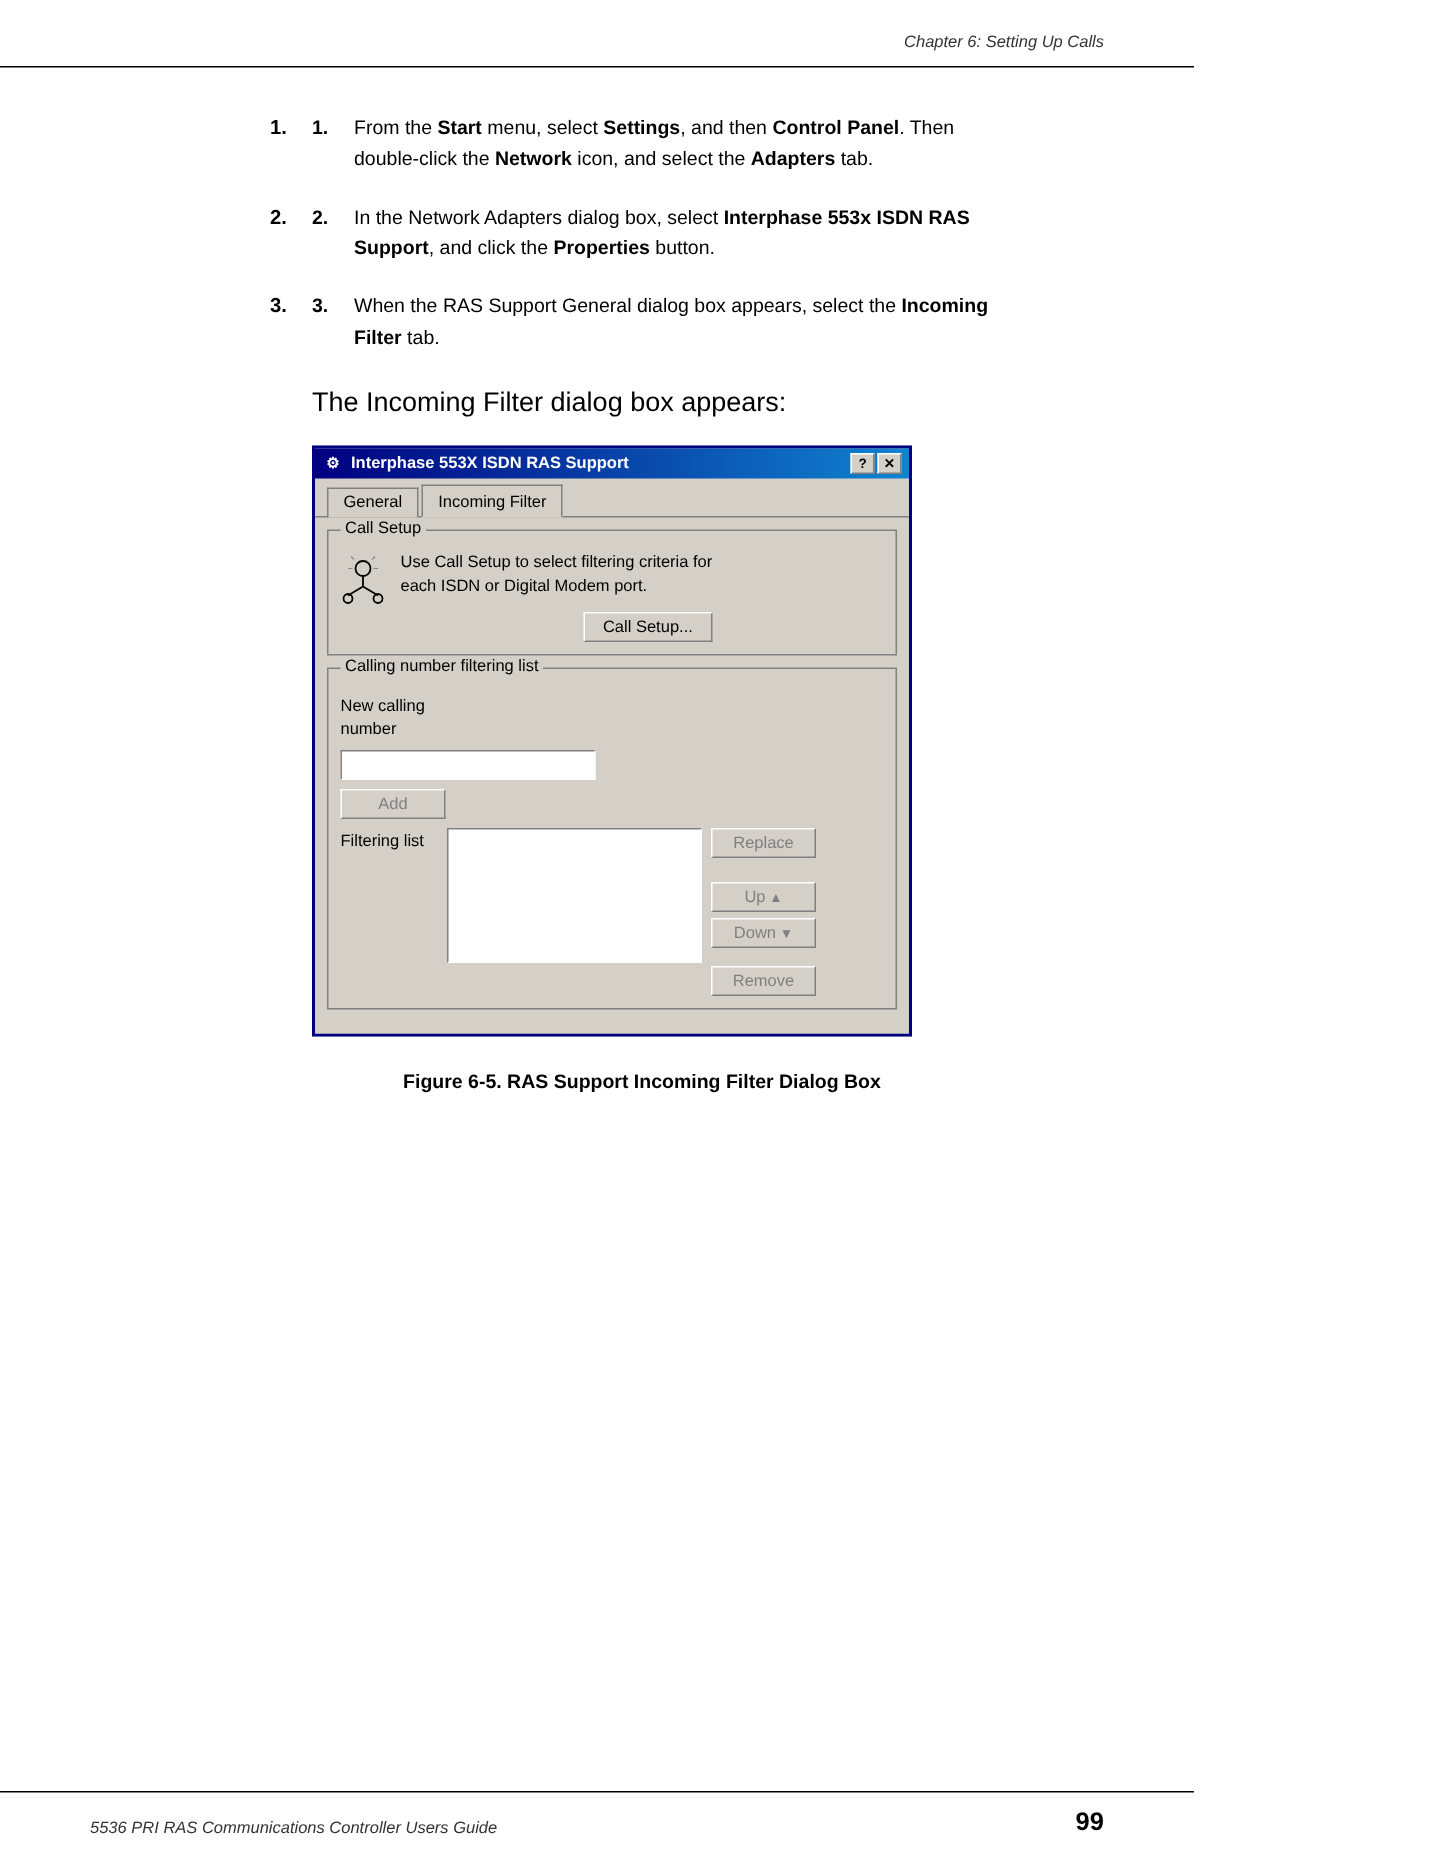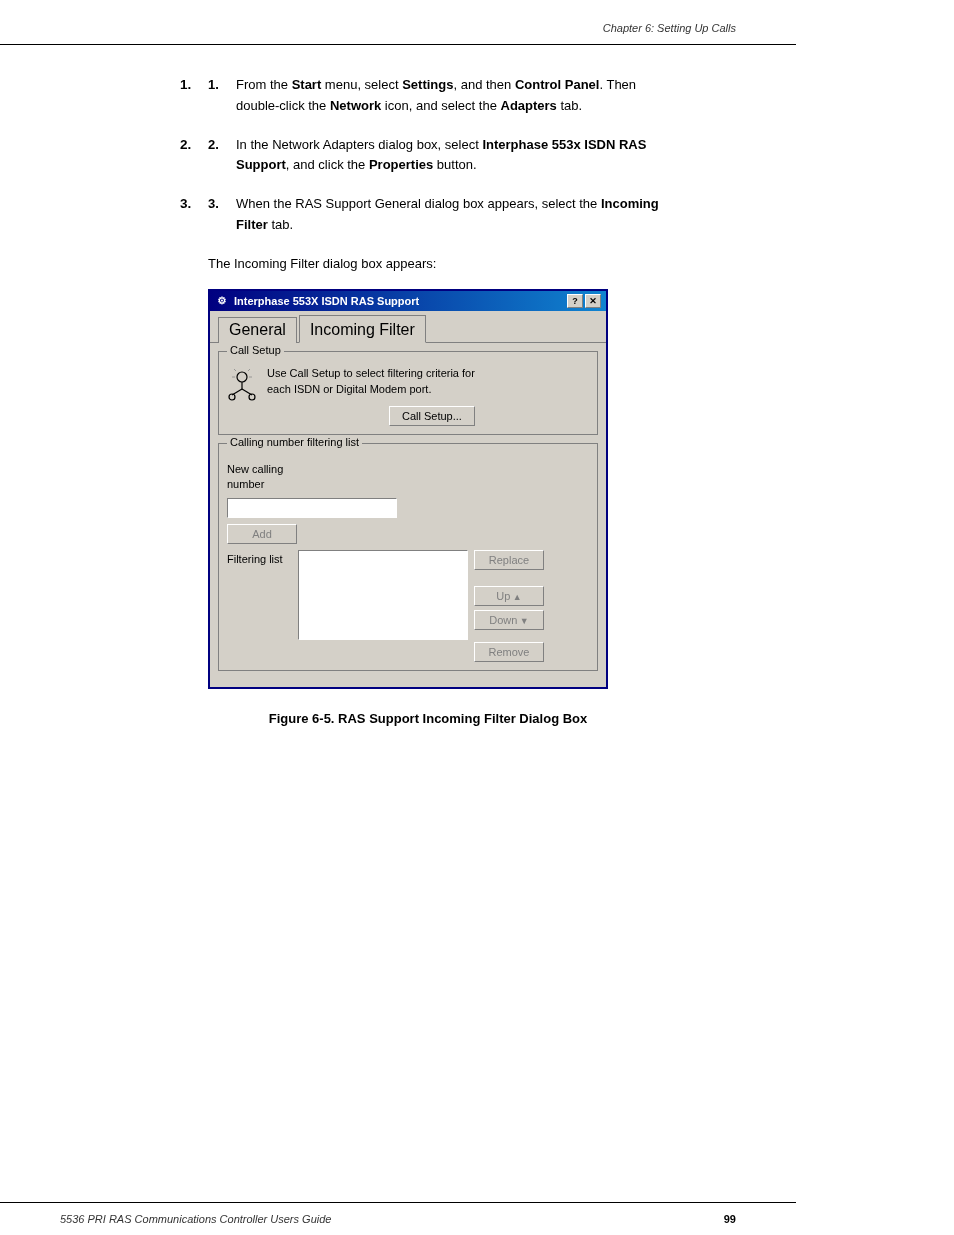--- a/index.html
+++ b/index.html
@@ -69,21 +69,21 @@
       line-height: 1.6;
     }
 
     .step-text b {
       font-weight: bold;
     }
 
     
     .dialog-intro {
       font-family: Arial, sans-serif;
-      font-size: 13px;
+      font-size: 18px;
       margin-left: 28px;
       margin-bottom: 14px;
       line-height: 1.6;
     }
 
     
     .dialog-wrapper {
       margin-left: 28px;
       margin-bottom: 22px;
     }
@@ -147,21 +147,21 @@
       padding: 6px 8px 0 8px;
       display: flex;
       gap: 2px;
     }
 
     .win-tab {
       padding: 3px 10px;
       background: #d4d0c8;
       border: 1px solid #808080;
       border-bottom: none;
-      font-size: 16px;
+      font-size: 11px;
       cursor: pointer;
       font-family: 'MS Sans Serif', Arial, sans-serif;
     }
 
     .win-tab.active {
       background: #d4d0c8;
       border-color: #808080;
       border-bottom: 1px solid #d4d0c8;
       margin-top: -2px;
       padding-top: 5px;
@@ -310,21 +310,21 @@
 
     .footer-left {
       font-family: Arial, sans-serif;
       font-size: 11px;
       font-style: italic;
       color: #333;
     }
 
     .footer-right {
       font-family: Arial, sans-serif;
-      font-size: 11px;
+      font-size: 17px;
       font-weight: bold;
     }
 
     
     .arrow-up::after { content: ' ▲'; font-size: 9px; }
     .arrow-down::after { content: ' ▼'; font-size: 9px; }
   </style>
 </head>
 <body>
 

